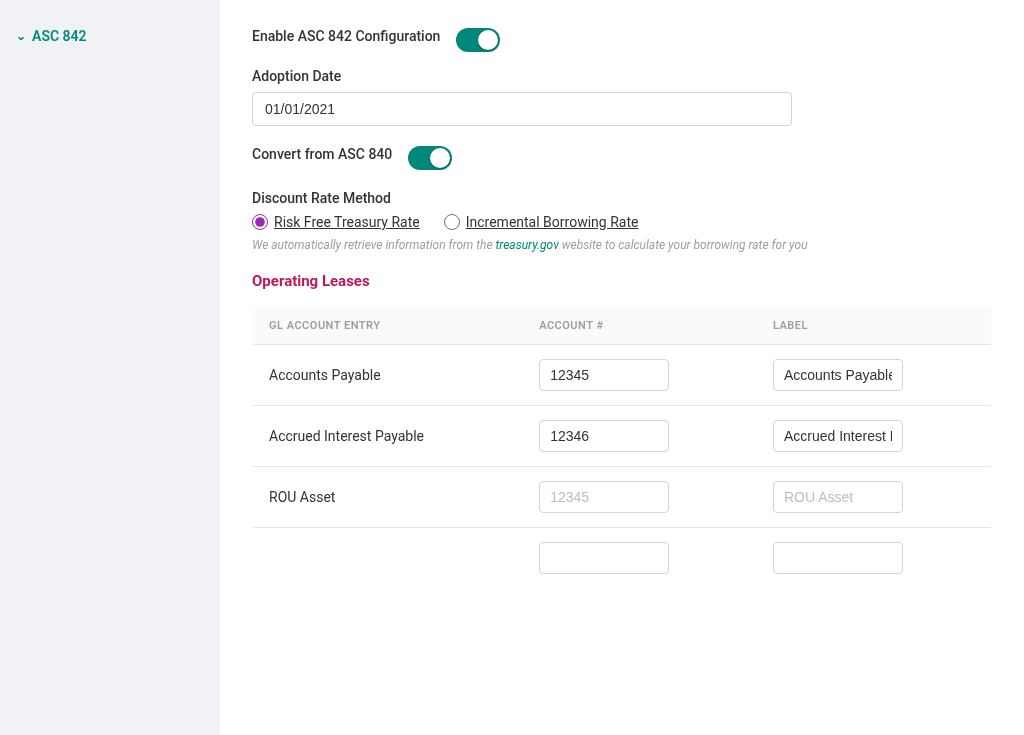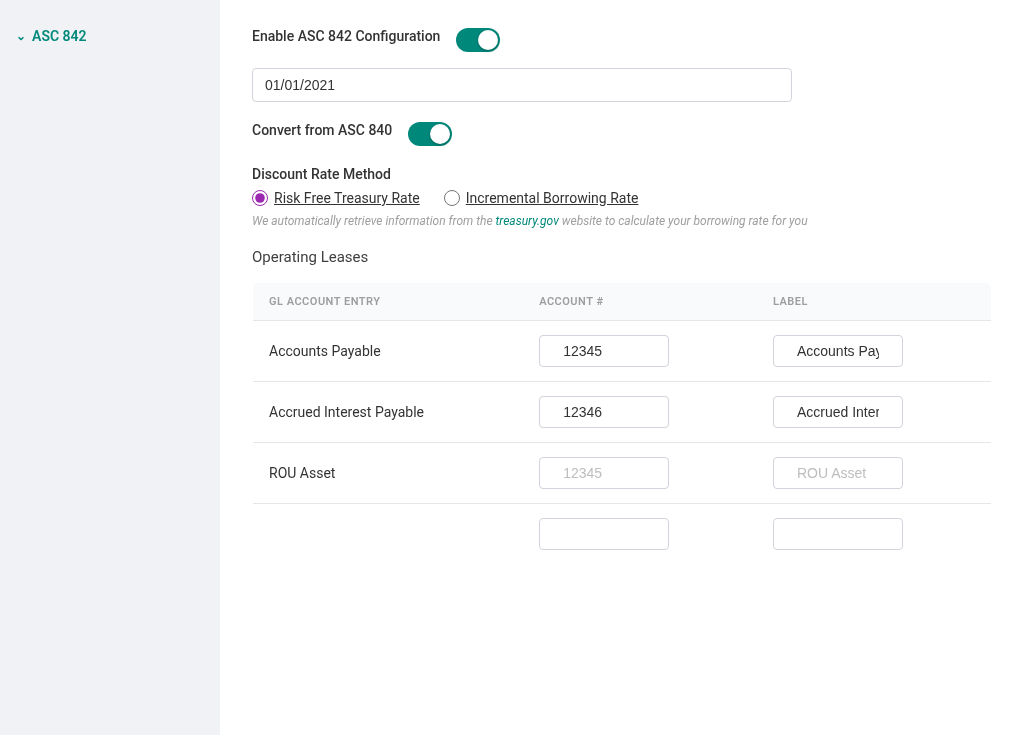--- a/index.html
+++ b/index.html
@@ -142,22 +142,22 @@
       margin-bottom: 20px;
     }
 
     .help-text a {
       color: #00897b;
       text-decoration: none;
     }
 
     .section-title {
       font-size: 15px;
-      font-weight: 400;
-      color: #404040;
+      font-weight: 700;
+      color: #be185d;
       margin-bottom: 16px;
     }
 
     
     .gl-table {
       width: 100%;
       border-collapse: collapse;
       border: 1px solid #e5e7eb;
       border-radius: 6px;
       overflow: hidden;
@@ -196,21 +196,21 @@
 
     .gl-table .entry-name {
       font-weight: 400;
       color: #333;
       min-width: 160px;
     }
 
     .table-input {
       border: 1px solid #d1d5db;
       border-radius: 4px;
-      padding: 7px 23px;
+      padding: 7px 10px;
       font-size: 14px;
       color: #333;
       width: 130px;
       outline: none;
       background: white;
     }
 
     .table-input::placeholder {
       color: #bdbdbd;
     }
@@ -236,20 +236,21 @@
     <div class="section-row">
       <span class="section-label">Enable ASC 842 Configuration</span>
       <label class="toggle-switch">
 
         <div class="toggle-track"></div>
         <div class="toggle-thumb"></div>
       </label>
     </div>
 
     <div class="field-group">
+      <span class="field-label">Adoption Date</span>
       <input class="text-input" type="text" value="01/01/2021" style="">
     </div>
 
     <div class="section-row" style="margin-bottom: 20px;">
       <span class="section-label">Convert from ASC 840</span>
       <label class="toggle-switch">
 
         <div class="toggle-track"></div>
         <div class="toggle-thumb"></div>
       </label>

